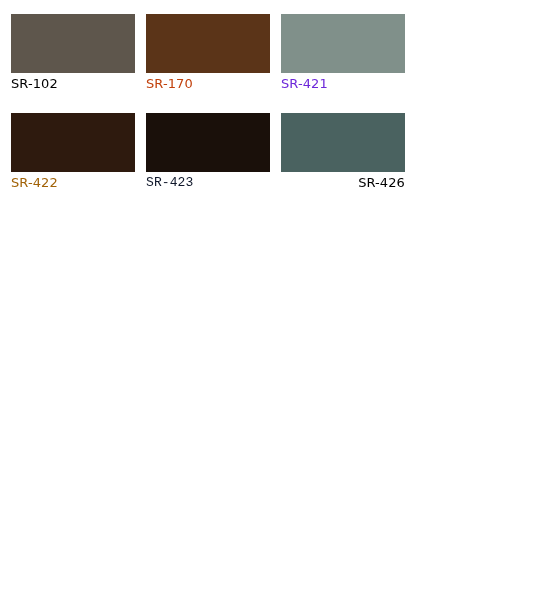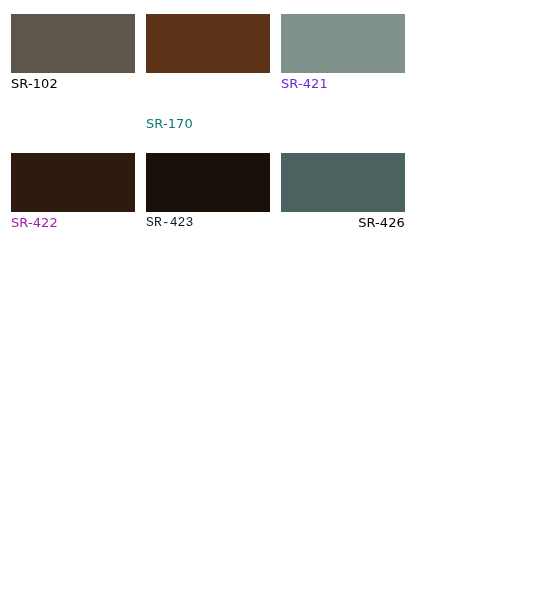--- a/index.html
+++ b/index.html
@@ -58,32 +58,32 @@
 <div id="palette-canvas" style="background: rgb(255, 255, 255);">
   <div class="swatch-grid">
 
     <div class="swatch-cell">
       <span class="swatch-chip" style="background-color: rgb(94, 86, 76);"></span>
       <span class="swatch-label" style="color: rgb(0, 0, 0);">SR-102</span>
     </div>
 
     <div class="swatch-cell">
       <span class="swatch-chip" style="background-color: rgb(91, 52, 24);"></span>
-      <span class="swatch-label" style="color: #0f766e; margin-top: 40px;">SR-170</span>
+      <span class="swatch-label" style="color: #c2410c;">SR-170</span>
     </div>
 
 
     <div class="swatch-cell">
       <span class="swatch-chip" style="background-color: rgb(128, 144, 138);"></span>
       <span class="swatch-label" style="color: #6d28d9;">SR-421</span>
     </div>
 
     <div class="swatch-cell">
       <span class="swatch-chip" style="background-color: rgb(46, 26, 14);"></span>
-      <span class="swatch-label" style="color: #a21caf;">SR-422</span>
+      <span class="swatch-label" style="color: #a16207;">SR-422</span>
     </div>
 
     <div class="swatch-cell">
       <span class="swatch-chip" style="background-color: rgb(26, 16, 10);"></span>
       <span class="swatch-label" style="color: #0f172a; font-family: Liberation Mono, monospace;">SR-423</span>
     </div>
 
     <div class="swatch-cell">
       <span class="swatch-chip" style="background-color: rgb(74, 98, 96);"></span>
       <span class="swatch-label" style="color: rgb(0, 0, 0); text-align: right;">SR-426</span>

